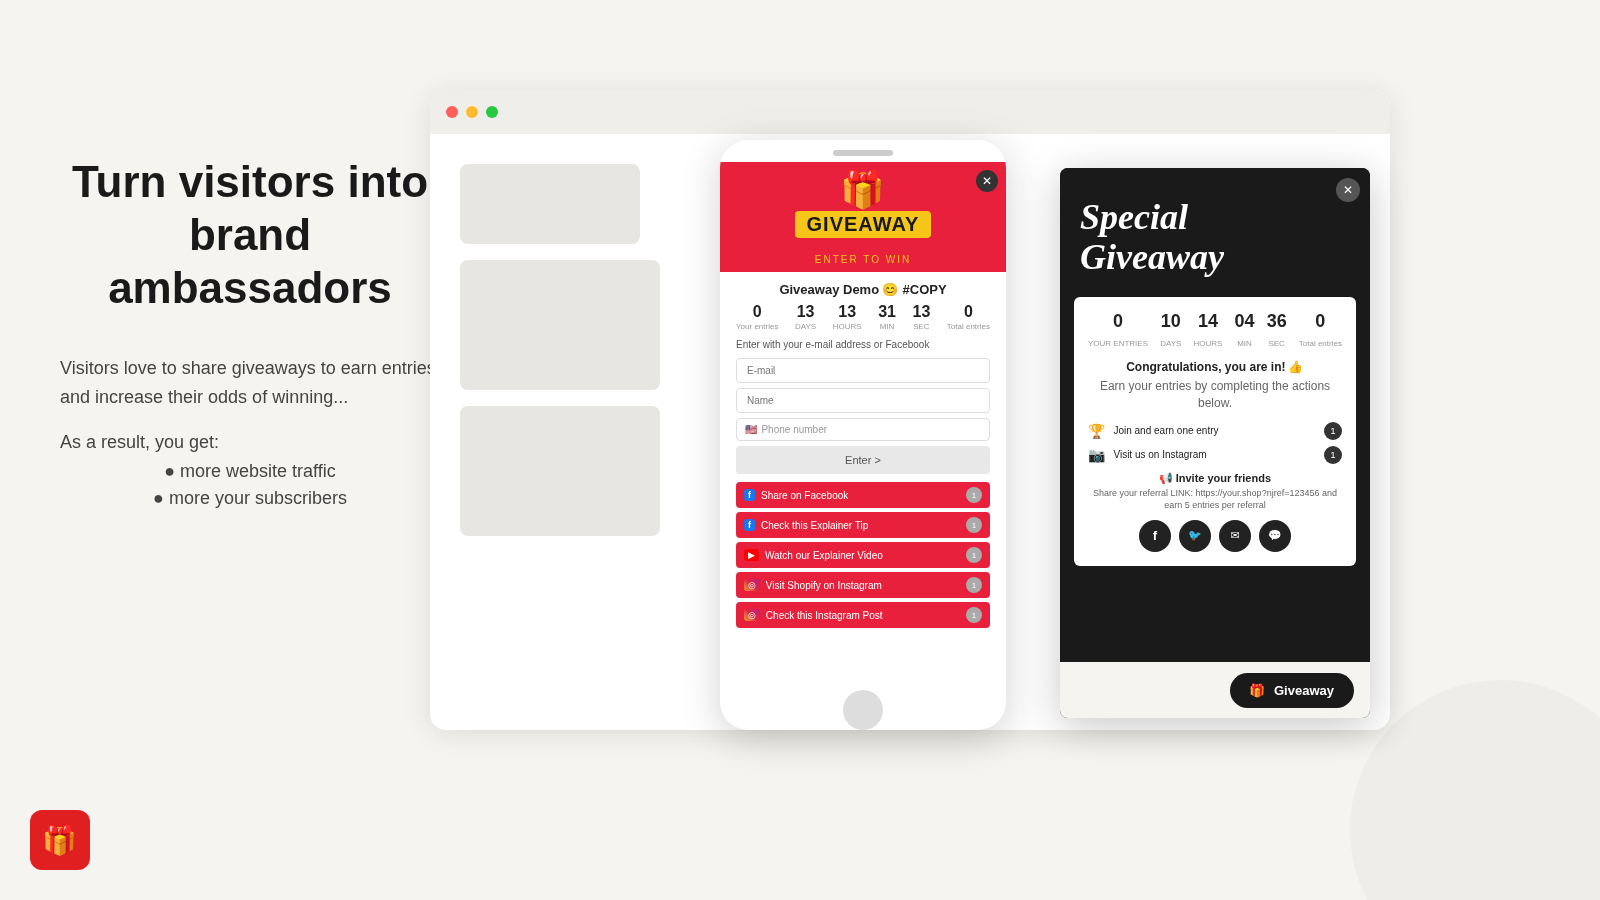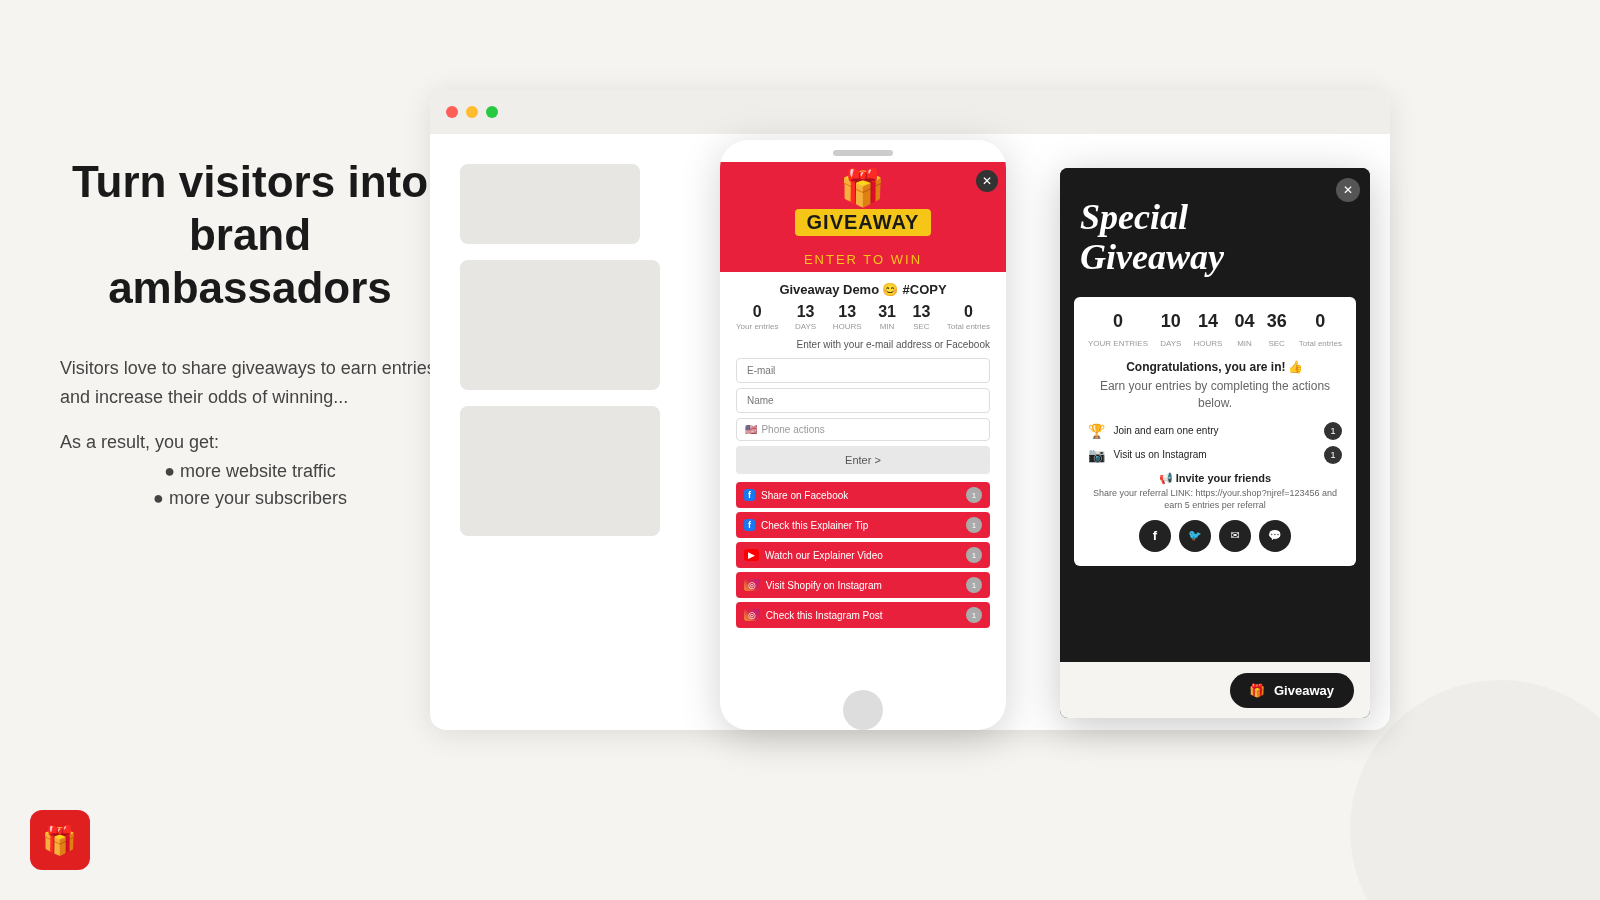--- a/index.html
+++ b/index.html
@@ -169,21 +169,21 @@
       background: #f5c518;
       color: #1a1a1a;
       font-weight: 900;
       font-size: 20px;
       letter-spacing: 1px;
       padding: 2px 12px;
       border-radius: 4px;
       display: inline-block;
     }
     .giveaway-badge .enter-label {
-      font-size: 13px;
+      font-size: 10px;
       color: #f5c518;
       letter-spacing: 2px;
       display: block;
       margin-top: 16px;
     }
 
     .popup1-body {
       padding: 10px 16px;
       background: #fff;
     }
@@ -209,21 +209,21 @@
       font-weight: 700;
       color: #222;
       display: block;
     }
     .timer-label {
       font-size: 8px;
       color: #999;
     }
     .popup1-desc {
       font-size: 10px;
-      text-align: right;
+      text-align: left;
       color: #555;
       margin-bottom: 8px;
     }
     .popup1-input {
       width: 100%;
       border: 1px solid #ddd;
       border-radius: 4px;
       padding: 6px 10px;
       font-size: 10px;
       margin-bottom: 5px;
@@ -520,21 +520,21 @@
           <span class="timer-label">Total entries</span>
         </div>
       </div>
 
       <div class="popup1-desc">Enter with your e-mail address or Facebook</div>
       
       <input class="popup1-input" type="text" placeholder="E-mail" style="">
       <input class="popup1-input" type="text" placeholder="Name" style="">
       <div style="display:flex;align-items:center;border:1px solid #ddd;border-radius:4px;padding:5px 8px;margin-bottom:5px;font-size:10px;color:#999;">
         <span style="margin-right:4px;">🇺🇸</span>
-        <span>Phone actions</span>
+        <span>Phone number</span>
       </div>
       
       <button class="popup1-btn">Enter &gt;</button>
 
       <ul class="action-list">
         <li class="action-item">
           <span class="ai-icon" style="background:#1877f2;color:#fff;border-radius:3px;padding:1px 4px;font-size:9px;font-weight:700;">f</span>
           <span class="ai-label">Share on Facebook</span>
           <span class="ai-badge">1</span>
         </li>

